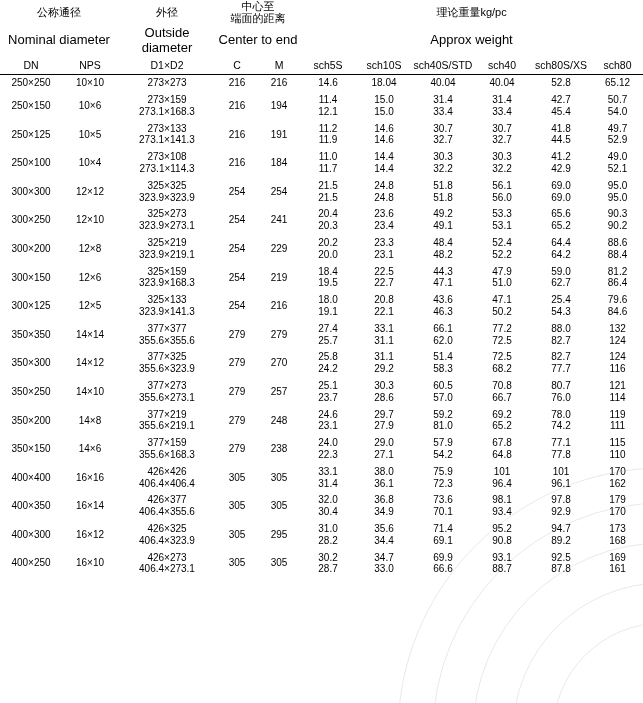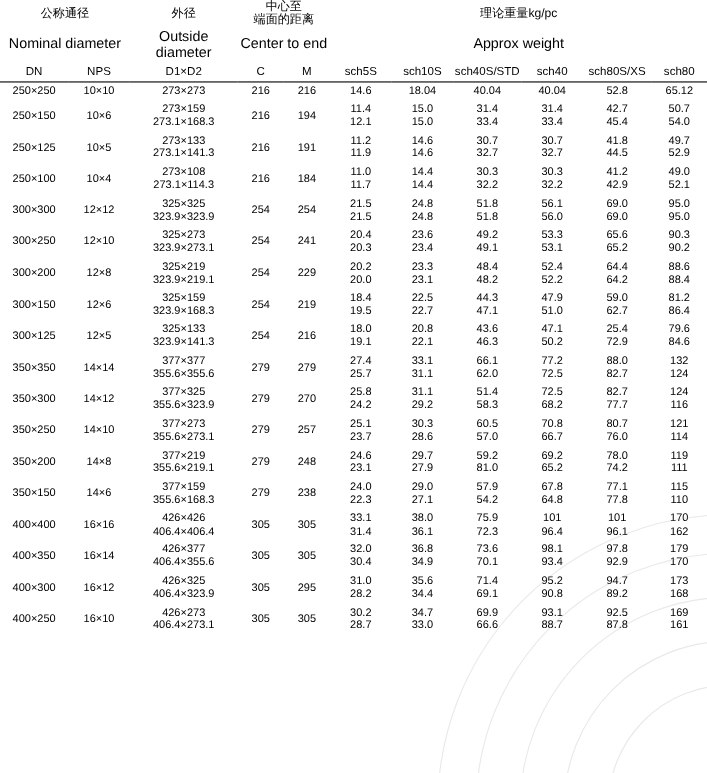--- a/index.html
+++ b/index.html
@@ -414,21 +414,21 @@
           <td class="two-line">
             <div>43.6</div>
             <div>46.3</div>
           </td>
           <td class="two-line">
             <div>47.1</div>
             <div>50.2</div>
           </td>
           <td class="two-line">
             <div>25.4</div>
-            <div>72.9</div>
+            <div>54.3</div>
           </td>
           <td class="two-line">
             <div>79.6</div>
             <div>84.6</div>
           </td>
         </tr>
         <tr class="data">
           <td>350×350</td>
           <td>14×14</td>
           <td class="two-line">

